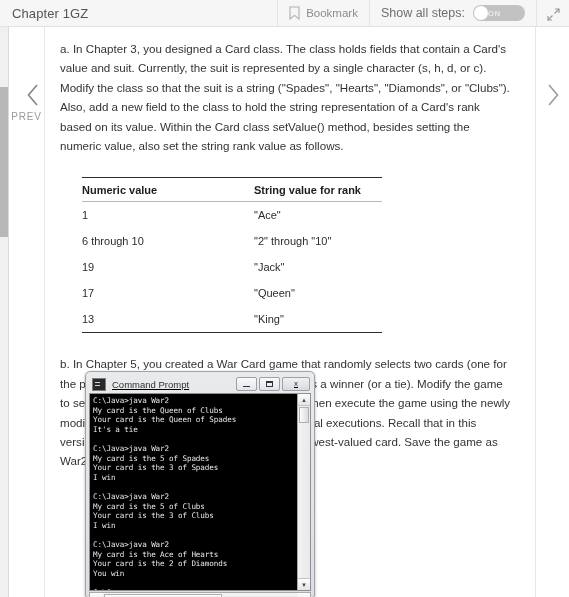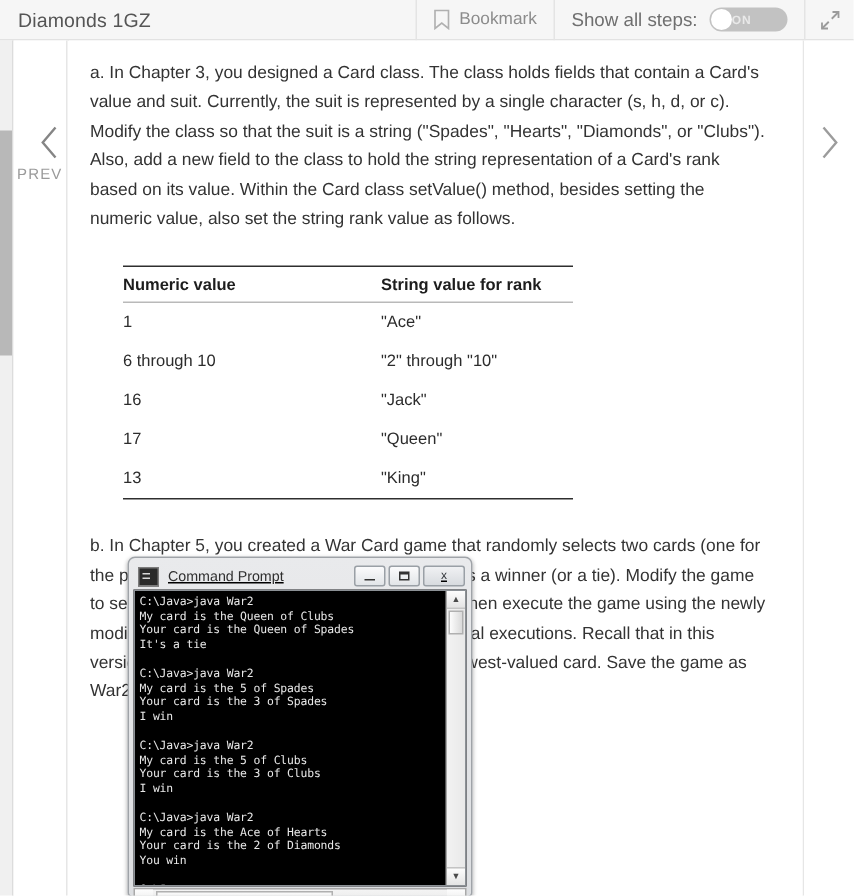--- a/index.html
+++ b/index.html
@@ -343,21 +343,21 @@
     margin-left: -3px;
     width: 6px; height: 4px;
     border-top: 1px solid #9d9d9d;
     border-bottom: 1px solid #9d9d9d;
   }
 </style>
 </head>
 <body>
 
 <div class="header">
-  <div class="hdr-title">Diamonds 1GZ</div>
+  <div class="hdr-title">Chapter 1GZ</div>
   <div class="hdr-spacer"></div>
 
   <div class="hdr-cell hdr-div-left bookmark-cell">
     <span class="ico-bookmark">
       <svg viewBox="0 0 11 14" width="11" height="14">
         <path d="M1 1 h9 v12 l-4.5 -3.6 l-4.5 3.6 z" fill="none" stroke="#b0b0b0" stroke-width="1.1"></path>
       </svg>
     </span>
     <span class="bookmark-label">Bookmark</span>
   </div>
@@ -421,21 +421,21 @@
     <tbody>
       <tr>
         <td>1</td>
         <td>"Ace"</td>
       </tr>
       <tr>
         <td>6 through 10</td>
         <td>"2" through "10"</td>
       </tr>
       <tr>
-        <td>16</td>
+        <td>19</td>
         <td>"Jack"</td>
       </tr>
       <tr>
         <td>17</td>
         <td>"Queen"</td>
       </tr>
       <tr class="last">
         <td>13</td>
         <td>"King"</td>
       </tr>

